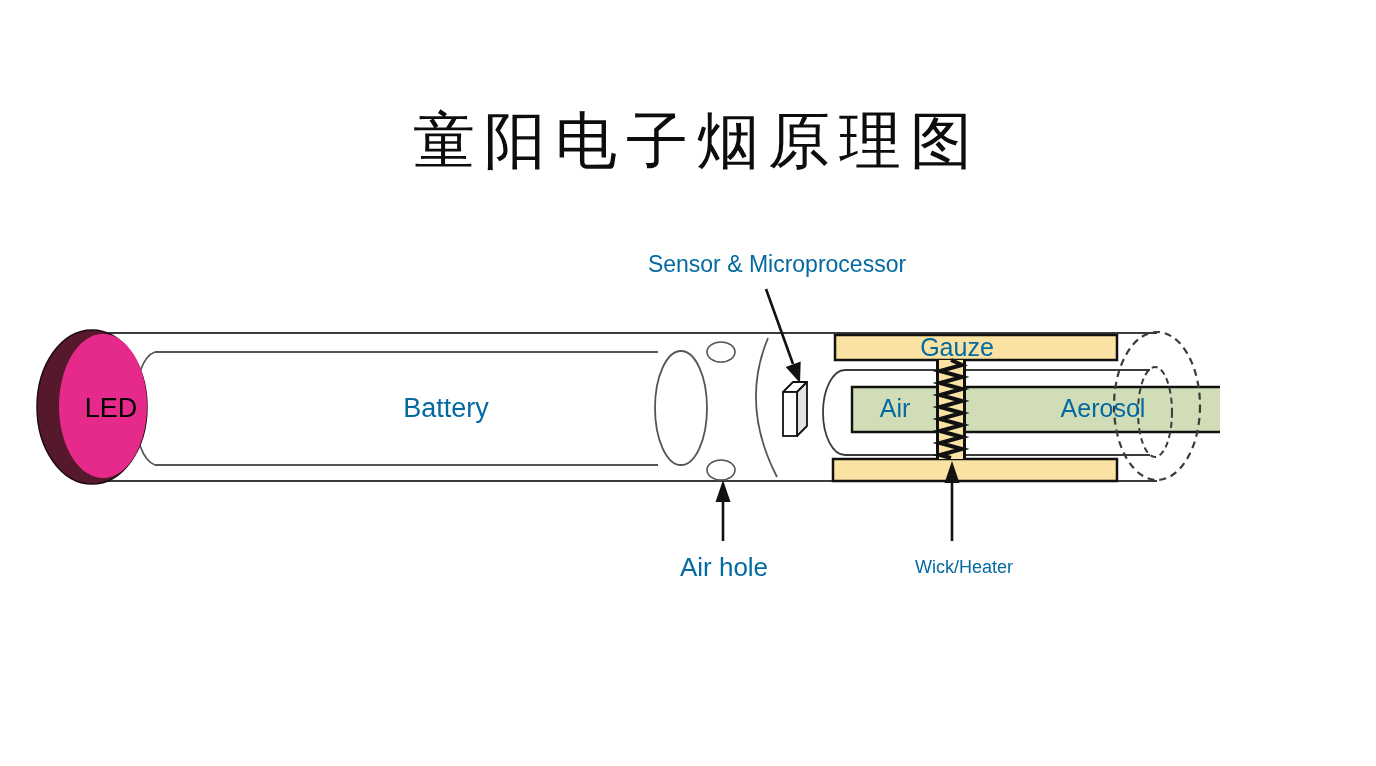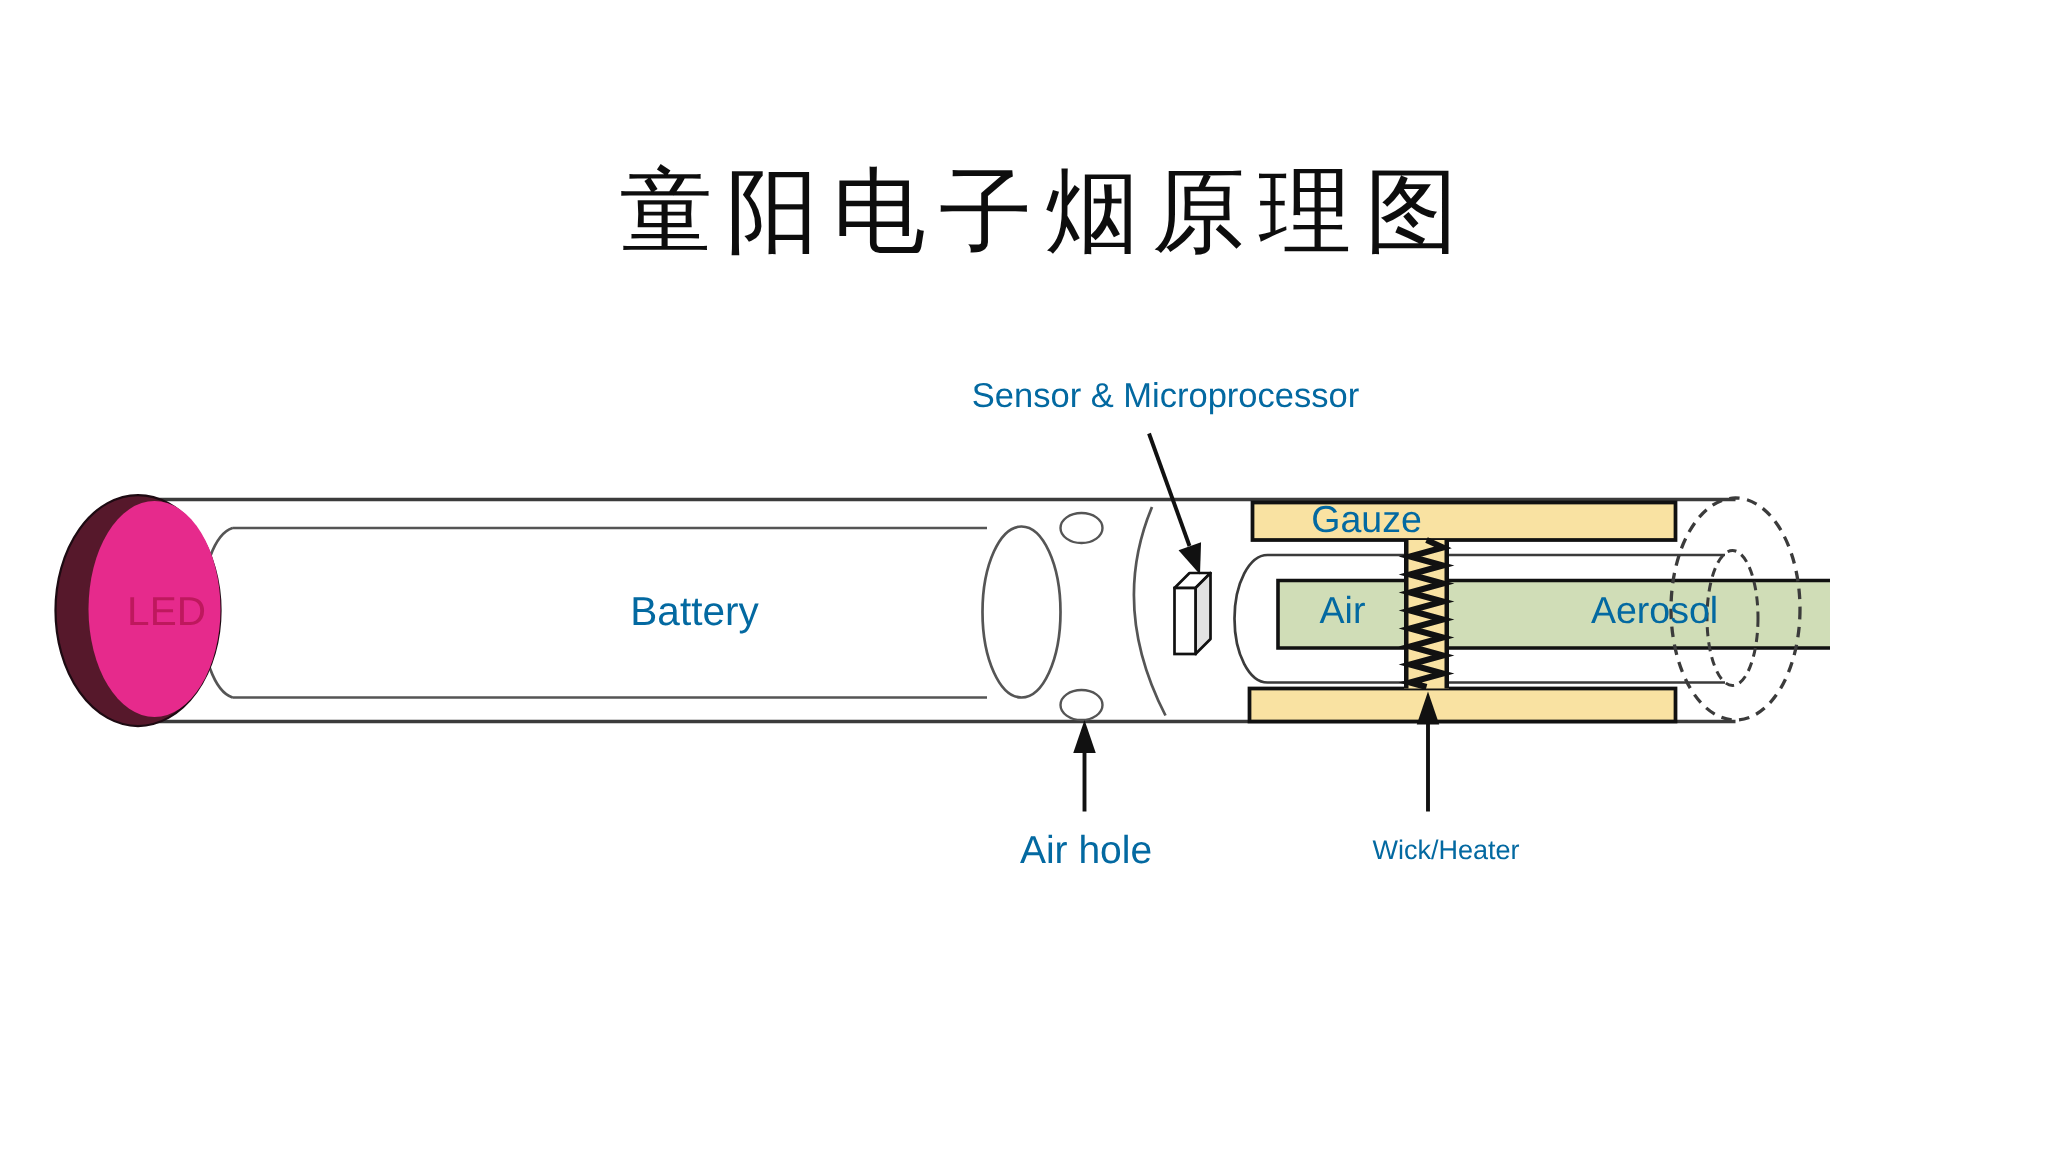--- a/index.html
+++ b/index.html
@@ -18,21 +18,21 @@
     color:#0369a1;
     z-index:5;
   }
   .title{
     font-size:62px;
     font-weight:500;
     letter-spacing:9px;
     color:#0d0d0d;
   }
   .lbl-sensor{font-size:23px;}
-  .lbl-led{font-size:27px;color:#be185d;font-weight:500;}
+  .lbl-led{font-size:27px;color:#000000;font-weight:500;}
   .lbl-battery{font-size:27px;}
   .lbl-gauze{font-size:25px;}
   .lbl-air{font-size:25px;}
   .lbl-aerosol{font-size:25px;}
   .lbl-airhole{font-size:26px;}
   .lbl-wick{font-size:18px;}
 </style>
 </head>
 <body>
 
@@ -91,23 +91,23 @@
     <line x1="952" y1="541" x2="952" y2="482" stroke-width="2.6" stroke="#111111"></line>
     <polygon points="952,461 944.5,483 959.5,483" fill="#111111"></polygon>
   </svg>
 
   <div class="lbl title" style="left:697px;top:141px;">童阳电子烟原理图</div>
 
   <div class="lbl lbl-sensor" style="left:777px;top:264px;">Sensor &amp; Microprocessor</div>
 
   <div class="lbl lbl-led" style="left:111px;top:408px;">LED</div>
 
-  <div class="lbl lbl-battery" style="left:463px;top:408px;">Battery</div>
+  <div class="lbl lbl-battery" style="left:446px;top:408px;">Battery</div>
 
-  <div class="lbl lbl-gauze" style="left:911px;top:347px;">Gauze</div>
+  <div class="lbl lbl-gauze" style="left:957px;top:347px;">Gauze</div>
 
   <div class="lbl lbl-air" style="left:895px;top:408px;">Air</div>
 
   <div class="lbl lbl-aerosol" style="left:1103px;top:408px;text-align:right;">Aerosol</div>
 
   <div class="lbl lbl-airhole" style="left:724px;top:567px;">Air hole</div>
 
   <div class="lbl lbl-wick" style="left:964px;top:567px;">Wick/Heater</div>
 
 </div>

